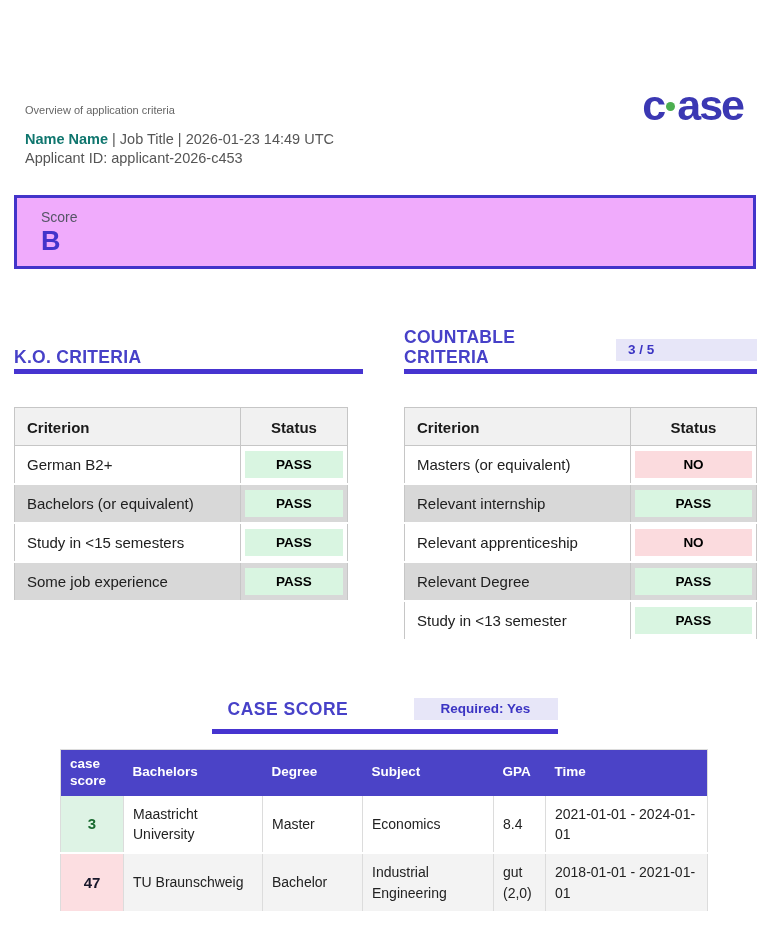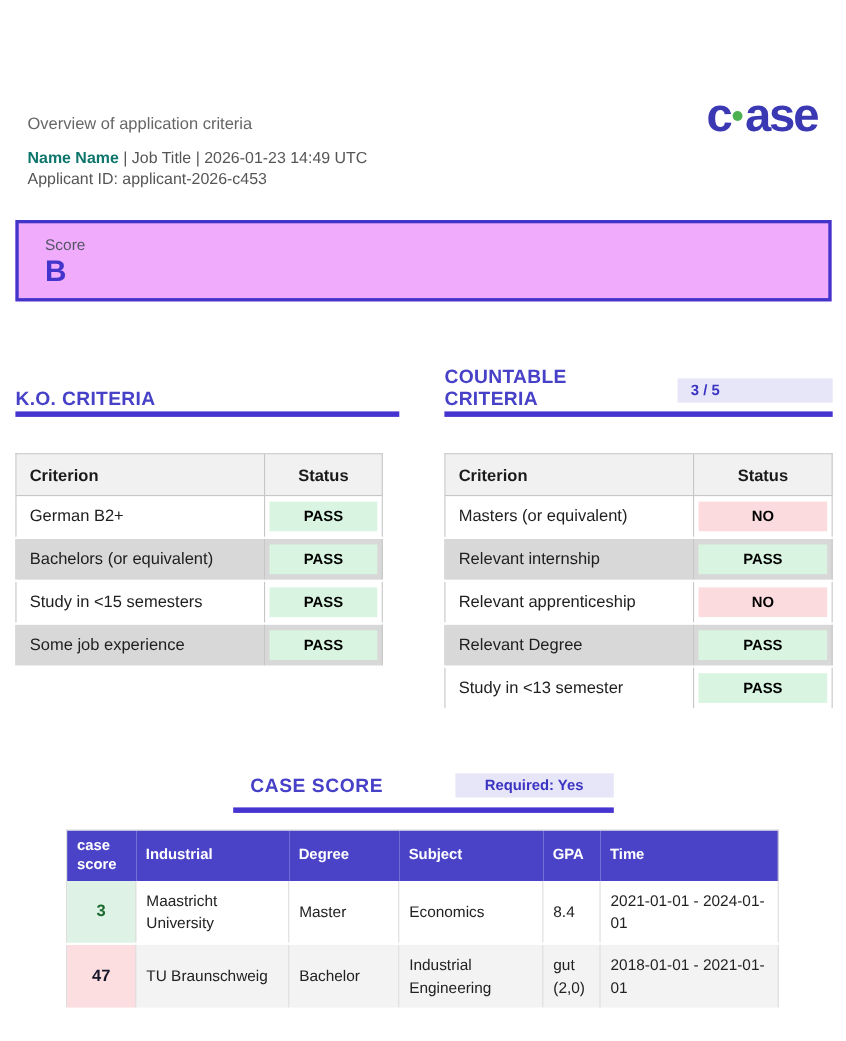--- a/index.html
+++ b/index.html
@@ -19,21 +19,21 @@
   .logo {
     position: absolute; right: 26px; top: 84px;
     font-size: 43px; font-weight: bold; color: #3b38b3;
     letter-spacing: -2px; line-height: 1;
   }
   .logo .dot {
     display: inline-block; width: 9px; height: 9px; border-radius: 50%;
     background: #4caf50; vertical-align: 9px; margin: 0 2px 0 2px;
   }
   .title { font-size: 29px; font-weight: bold; color: #4741c8; letter-spacing: 0.5px; line-height: 1.1; }
-  .subtitle { margin-top: 12px; font-size: 15px; color: #666666; }
+  .subtitle { margin-top: 12px; font-size: 11px; color: #666666; }
   .meta-line { margin-top: 15px; font-size: 14.5px; color: #555555; }
   .meta-line .name { font-weight: bold; color: #0f766e; }
   .meta-line2 { margin-top: 3px; font-size: 14.5px; color: #555555; }
 
   
   .score-box {
     margin: 29px 13px 0 14px;
     border: 3px solid #4334ca;
     background: #f0abfc;
     padding: 11px 24px 11px 24px;
@@ -231,21 +231,21 @@
         <col style="width:63px">
           <col style="width:139px">
           <col style="width:100px">
         <col style="width:131px">
           <col style="width:52px">
           <col style="width:162px">
       </colgroup>
       <thead>
           <tr>
             <th>case score</th>
-            <th>Industrial</th>
+            <th>Bachelors</th>
             <th>Degree</th>
             <th>Subject</th>
             <th>GPA</th>
             <th>Time</th>
           </tr>
         </thead>
         <tbody>
           <tr>
             <td class="score green">3</td>
             <td>Maastricht University</td>

